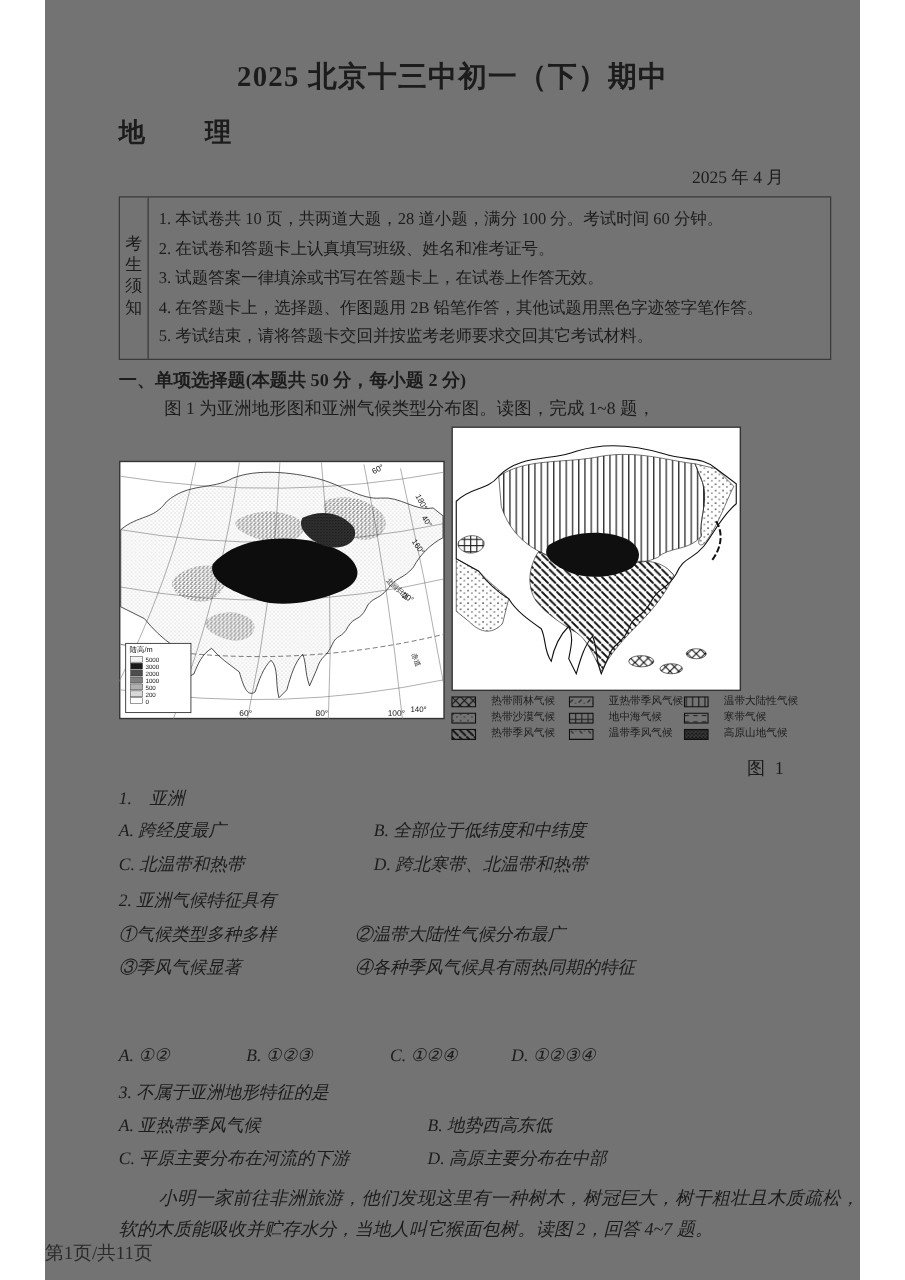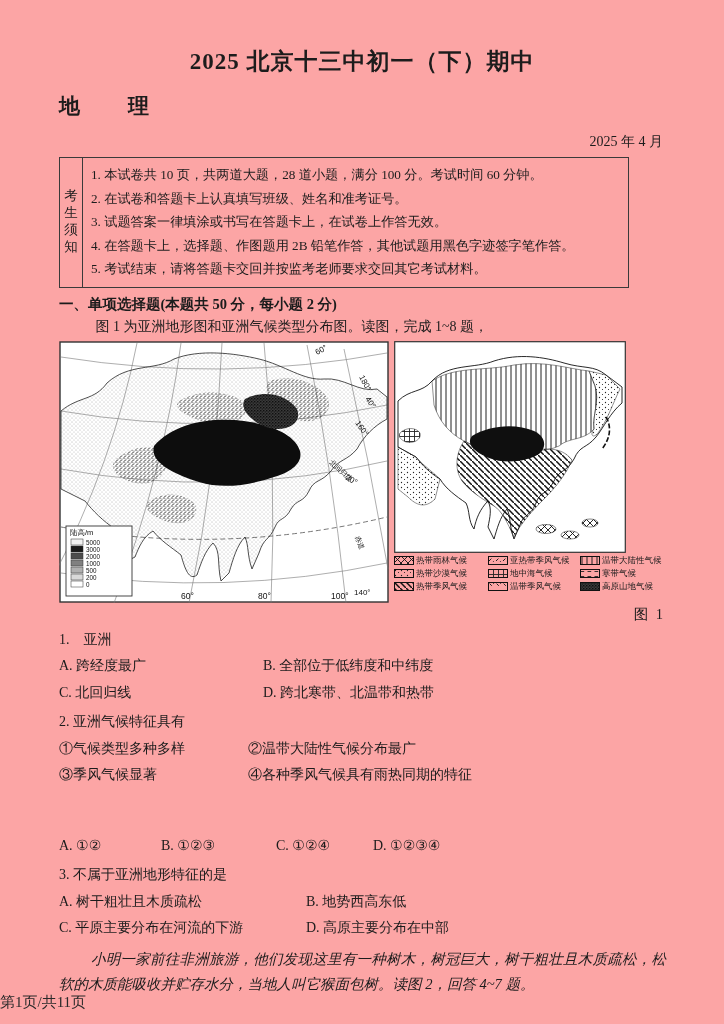--- a/index.html
+++ b/index.html
@@ -1,20 +1,20 @@
 <!DOCTYPE html>
 <html><head>
 <meta charset="utf-8">
 <style>
   * { margin:0; padding:0; box-sizing:border-box; }
   html,body { background:#ffffff; }
   body { font-family:"Liberation Serif","DejaVu Serif",serif; color:#1c1c1c; }
   .page {
-    position:relative; width:724px; height:1024px; margin:0 auto;
-    background:#fca5a5; overflow:hidden;
+    position:relative; width:652px; height:1024px; margin:0 auto;
+    background:#737373; overflow:hidden;
     padding:46px 59px 0 59px;
   }
   .title { text-align:center; font-size:23px; font-weight:bold; letter-spacing:1px; }
   .subject { font-size:21px; font-weight:bold; margin-top:15px; letter-spacing:2px; }
   .date-line { text-align:right; font-size:14px; margin-top:13px; padding-right:2px; }
 
   .notice-box {
     margin-top:6px; border:1.4px solid #3a3a3a; display:flex; width:570px;
   }
   .notice-side {
@@ -26,28 +26,28 @@
 
   .section-heading { margin-top:7px; font-size:14.5px; font-weight:bold; }
   .intro { margin-top:4px; font-size:14px; text-indent:2.6em; }
 
   .figure-row { margin-top:5px; display:flex; align-items:flex-start; gap:5px; }
   .map-frame { display:block; }
   .climate-wrap { width:268px; }
   .climate-legend {
     margin-top:2px; display:grid; grid-template-columns:94px 92px 82px; row-gap:2px;
   }
-  .cl-item { display:flex; align-items:center; gap:2px; }
+  .cl-item { display:flex; align-items:flex-end; gap:12px; }
   .cl-item svg { flex:none; display:block; }
   .cl-label { font-size:8.5px; white-space:nowrap; line-height:11px; }
 
   .fig-caption { text-align:right; font-size:14.5px; margin-top:2px; letter-spacing:2px; }
 
   .qa { margin-top:3px; }
-  .q-line { font-size:14px; line-height:26.5px; white-space:nowrap; }
+  .q-line { font-size:14px; line-height:26.5px; white-space:nowrap;font-style:italic; }
   .opt-a { display:inline-block; width:204px; }
   .opt-a3 { display:inline-block; width:247px; }
   .sub-a { display:inline-block; width:189px; }
   .abcd-a { display:inline-block; width:102px;margin-top:44px; }
   .abcd-b { display:inline-block; width:115px; }
   .abcd-c { display:inline-block; width:97px; }
 
   .passage {
     margin-top:5px; font-size:14.5px; line-height:25px; text-indent:2.2em;
     font-style:italic; text-align:justify; width:607px;
@@ -290,41 +290,41 @@
   </div>
 
   <div class="fig-caption">图 1</div>
 
   <div class="qa">
     <div class="q-line">1.　亚洲</div>
     <div class="q-line">
       <span class="opt-a">A. 跨经度最广</span><span>B. 全部位于低纬度和中纬度</span>
     </div>
     <div class="q-line">
-      <span class="opt-a">C. 北回归线</span><span>D. 跨北寒带、北温带和热带</span>
+      <span class="opt-a">C. 北温带和热带</span><span>D. 跨北寒带、北温带和热带</span>
     </div>
   </div>
 
   <div class="qa">
     <div class="q-line">2. 亚洲气候特征具有</div>
     <div class="q-line">
       <span class="sub-a">①气候类型多种多样</span><span>②温带大陆性气候分布最广</span>
     </div>
     <div class="q-line">
       <span class="sub-a">③季风气候显著</span><span>④各种季风气候具有雨热同期的特征</span>
     </div>
     <div class="q-line">
       <span class="abcd-a">A. ①②</span><span class="abcd-b">B. ①②③</span><span class="abcd-c">C. ①②④</span><span>D. ①②③④</span>
     </div>
   </div>
 
   <div class="qa">
     <div class="q-line">3. 不属于亚洲地形特征的是</div>
     <div class="q-line">
-      <span class="opt-a3">A. 树干粗壮且木质疏松</span><span>B. 地势西高东低</span>
+      <span class="opt-a3">A. 亚热带季风气候</span><span>B. 地势西高东低</span>
     </div>
     <div class="q-line">
       <span class="opt-a3">C. 平原主要分布在河流的下游</span><span>D. 高原主要分布在中部</span>
     </div>
   </div>
 
   <div class="passage">小明一家前往非洲旅游，他们发现这里有一种树木，树冠巨大，树干粗壮且木质疏松，松软的木质能吸收并贮存水分，当地人叫它猴面包树。读图 2，回答 4~7 题。</div>
 
   <div class="footer">第1页/共11页</div>
 </div>

